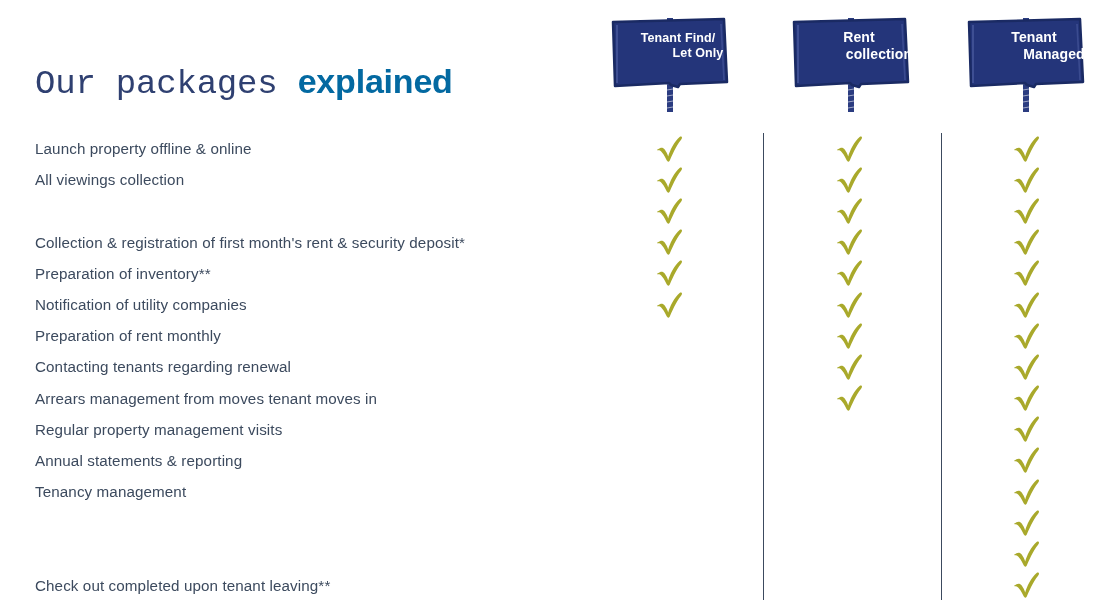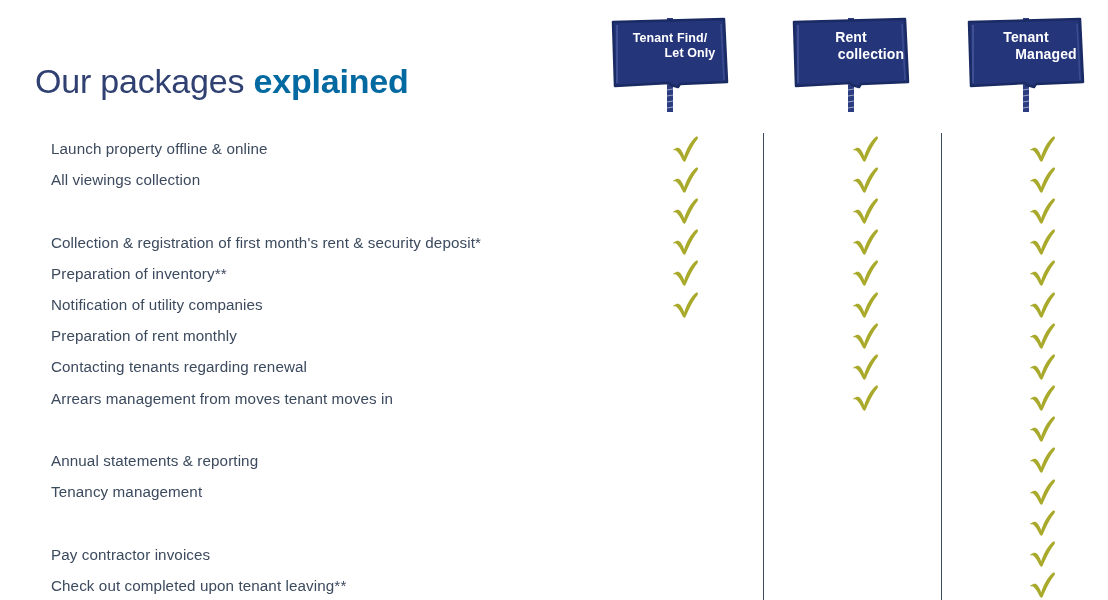--- a/index.html
+++ b/index.html
@@ -22,21 +22,21 @@
   #page-title {
     position: absolute;
     left: 35px;
     top: 36px;
     font-size: 34px;
     line-height: 44px;
     color: #2a3c6e;
     letter-spacing: -0.2px;
     white-space: nowrap;
   }
-  #page-title .t-light { font-weight: 400; color: #2f4071; }
+  #page-title .t-light { font-weight: 400; color: #2f4071; font-family: Liberation Mono, monospace; }
   #page-title .t-bold  { font-weight: 700; color: #0369a1; }
 
   
   .divider {
     position: absolute;
     width: 1px;
     background: #3c4a5e;
     top: 133px;
     bottom: 0;
   }
@@ -51,21 +51,21 @@
     height: 104px;
   }
   #sign-tenant-find { left: 608px; }
   #sign-rent-collection { left: 789px; }
   #sign-fully-managed { left: 964px; }
 
   .sign svg { display: block; width: 124px; height: 104px; overflow: visible; }
 
   .sign-label {
     position: absolute;
-    left: 0;
+    left: 8px;
     top: 0;
     width: 124px;
     height: 78px;
     display: flex;
     flex-direction: column;
     align-items: center;
     justify-content: center;
     color: #ffffff;
     font-weight: 700;
     font-size: 12.5px;
@@ -82,21 +82,20 @@
   
   #rows {
     position: absolute;
     left: 0;
     top: 133px;
     width: 1108px;
   }
   .row {
     position: relative;
     height: 31.2px;
-    margin-left: 16px;
   }
   .row-label {
     position: absolute;
     left: 35px;
     top: 0;
     height: 31.2px;
     display: flex;
     align-items: center;
     font-size: 15.2px;
     color: #3c4a5e;
@@ -366,20 +365,21 @@
           <path d="M2.0,13.2 C3.6,12.0 5.4,11.3 6.9,11.9 C8.4,12.5 9.6,14.5 10.6,16.6 C11.3,18.1 11.8,19.4 12.2,20.4 C13.0,17.6 14.4,14.1 16.3,10.6 C18.6,6.3 21.2,2.9 23.6,1.0 C24.8,0.1 25.9,0.6 26.0,1.6 C26.1,2.3 25.7,3.0 24.9,4.0 C22.6,6.9 20.2,10.8 18.1,15.0 C16.1,19.0 14.6,22.5 13.8,24.6 C13.4,25.6 12.6,25.9 11.8,25.5 C11.1,25.2 10.6,24.3 9.9,22.8 C8.6,20.0 7.0,17.3 5.4,15.7 C4.2,14.5 3.1,14.1 2.1,14.3 C1.3,14.5 0.9,14.1 1.0,13.7 Z" fill="#a9a92b"></path>
         </svg>
       </div>
       <div class="cell c2">
         <svg class="tick" viewBox="0 0 28 26" xmlns="http://www.w3.org/2000/svg">
           <path d="M2.0,13.2 C3.6,12.0 5.4,11.3 6.9,11.9 C8.4,12.5 9.6,14.5 10.6,16.6 C11.3,18.1 11.8,19.4 12.2,20.4 C13.0,17.6 14.4,14.1 16.3,10.6 C18.6,6.3 21.2,2.9 23.6,1.0 C24.8,0.1 25.9,0.6 26.0,1.6 C26.1,2.3 25.7,3.0 24.9,4.0 C22.6,6.9 20.2,10.8 18.1,15.0 C16.1,19.0 14.6,22.5 13.8,24.6 C13.4,25.6 12.6,25.9 11.8,25.5 C11.1,25.2 10.6,24.3 9.9,22.8 C8.6,20.0 7.0,17.3 5.4,15.7 C4.2,14.5 3.1,14.1 2.1,14.3 C1.3,14.5 0.9,14.1 1.0,13.7 Z" fill="#a9a92b"></path>
         </svg>
       </div>
     </div>
     <div class="row">
+      <div class="row-label">Regular property management visits</div>
       <div class="cell c0">
         <svg class="tick empty" viewBox="0 0 28 26" xmlns="http://www.w3.org/2000/svg">
           <path d="M2.0,13.2 C3.6,12.0 5.4,11.3 6.9,11.9 C8.4,12.5 9.6,14.5 10.6,16.6 C11.3,18.1 11.8,19.4 12.2,20.4 C13.0,17.6 14.4,14.1 16.3,10.6 C18.6,6.3 21.2,2.9 23.6,1.0 C24.8,0.1 25.9,0.6 26.0,1.6 C26.1,2.3 25.7,3.0 24.9,4.0 C22.6,6.9 20.2,10.8 18.1,15.0 C16.1,19.0 14.6,22.5 13.8,24.6 C13.4,25.6 12.6,25.9 11.8,25.5 C11.1,25.2 10.6,24.3 9.9,22.8 C8.6,20.0 7.0,17.3 5.4,15.7 C4.2,14.5 3.1,14.1 2.1,14.3 C1.3,14.5 0.9,14.1 1.0,13.7 Z" fill="#a9a92b"></path>
         </svg>
       </div>
       <div class="cell c1">
         <svg class="tick empty" viewBox="0 0 28 26" xmlns="http://www.w3.org/2000/svg">
           <path d="M2.0,13.2 C3.6,12.0 5.4,11.3 6.9,11.9 C8.4,12.5 9.6,14.5 10.6,16.6 C11.3,18.1 11.8,19.4 12.2,20.4 C13.0,17.6 14.4,14.1 16.3,10.6 C18.6,6.3 21.2,2.9 23.6,1.0 C24.8,0.1 25.9,0.6 26.0,1.6 C26.1,2.3 25.7,3.0 24.9,4.0 C22.6,6.9 20.2,10.8 18.1,15.0 C16.1,19.0 14.6,22.5 13.8,24.6 C13.4,25.6 12.6,25.9 11.8,25.5 C11.1,25.2 10.6,24.3 9.9,22.8 C8.6,20.0 7.0,17.3 5.4,15.7 C4.2,14.5 3.1,14.1 2.1,14.3 C1.3,14.5 0.9,14.1 1.0,13.7 Z" fill="#a9a92b"></path>
         </svg>
       </div>
@@ -436,21 +436,20 @@
           <path d="M2.0,13.2 C3.6,12.0 5.4,11.3 6.9,11.9 C8.4,12.5 9.6,14.5 10.6,16.6 C11.3,18.1 11.8,19.4 12.2,20.4 C13.0,17.6 14.4,14.1 16.3,10.6 C18.6,6.3 21.2,2.9 23.6,1.0 C24.8,0.1 25.9,0.6 26.0,1.6 C26.1,2.3 25.7,3.0 24.9,4.0 C22.6,6.9 20.2,10.8 18.1,15.0 C16.1,19.0 14.6,22.5 13.8,24.6 C13.4,25.6 12.6,25.9 11.8,25.5 C11.1,25.2 10.6,24.3 9.9,22.8 C8.6,20.0 7.0,17.3 5.4,15.7 C4.2,14.5 3.1,14.1 2.1,14.3 C1.3,14.5 0.9,14.1 1.0,13.7 Z" fill="#a9a92b"></path>
         </svg>
       </div>
       <div class="cell c2">
         <svg class="tick" viewBox="0 0 28 26" xmlns="http://www.w3.org/2000/svg">
           <path d="M2.0,13.2 C3.6,12.0 5.4,11.3 6.9,11.9 C8.4,12.5 9.6,14.5 10.6,16.6 C11.3,18.1 11.8,19.4 12.2,20.4 C13.0,17.6 14.4,14.1 16.3,10.6 C18.6,6.3 21.2,2.9 23.6,1.0 C24.8,0.1 25.9,0.6 26.0,1.6 C26.1,2.3 25.7,3.0 24.9,4.0 C22.6,6.9 20.2,10.8 18.1,15.0 C16.1,19.0 14.6,22.5 13.8,24.6 C13.4,25.6 12.6,25.9 11.8,25.5 C11.1,25.2 10.6,24.3 9.9,22.8 C8.6,20.0 7.0,17.3 5.4,15.7 C4.2,14.5 3.1,14.1 2.1,14.3 C1.3,14.5 0.9,14.1 1.0,13.7 Z" fill="#a9a92b"></path>
         </svg>
       </div>
     </div>
     <div class="row">
-      <div class="row-label">Pay contractor invoices</div>
       <div class="cell c0">
         <svg class="tick empty" viewBox="0 0 28 26" xmlns="http://www.w3.org/2000/svg">
           <path d="M2.0,13.2 C3.6,12.0 5.4,11.3 6.9,11.9 C8.4,12.5 9.6,14.5 10.6,16.6 C11.3,18.1 11.8,19.4 12.2,20.4 C13.0,17.6 14.4,14.1 16.3,10.6 C18.6,6.3 21.2,2.9 23.6,1.0 C24.8,0.1 25.9,0.6 26.0,1.6 C26.1,2.3 25.7,3.0 24.9,4.0 C22.6,6.9 20.2,10.8 18.1,15.0 C16.1,19.0 14.6,22.5 13.8,24.6 C13.4,25.6 12.6,25.9 11.8,25.5 C11.1,25.2 10.6,24.3 9.9,22.8 C8.6,20.0 7.0,17.3 5.4,15.7 C4.2,14.5 3.1,14.1 2.1,14.3 C1.3,14.5 0.9,14.1 1.0,13.7 Z" fill="#a9a92b"></path>
         </svg>
       </div>
       <div class="cell c1">
         <svg class="tick empty" viewBox="0 0 28 26" xmlns="http://www.w3.org/2000/svg">
           <path d="M2.0,13.2 C3.6,12.0 5.4,11.3 6.9,11.9 C8.4,12.5 9.6,14.5 10.6,16.6 C11.3,18.1 11.8,19.4 12.2,20.4 C13.0,17.6 14.4,14.1 16.3,10.6 C18.6,6.3 21.2,2.9 23.6,1.0 C24.8,0.1 25.9,0.6 26.0,1.6 C26.1,2.3 25.7,3.0 24.9,4.0 C22.6,6.9 20.2,10.8 18.1,15.0 C16.1,19.0 14.6,22.5 13.8,24.6 C13.4,25.6 12.6,25.9 11.8,25.5 C11.1,25.2 10.6,24.3 9.9,22.8 C8.6,20.0 7.0,17.3 5.4,15.7 C4.2,14.5 3.1,14.1 2.1,14.3 C1.3,14.5 0.9,14.1 1.0,13.7 Z" fill="#a9a92b"></path>
         </svg>
       </div>

